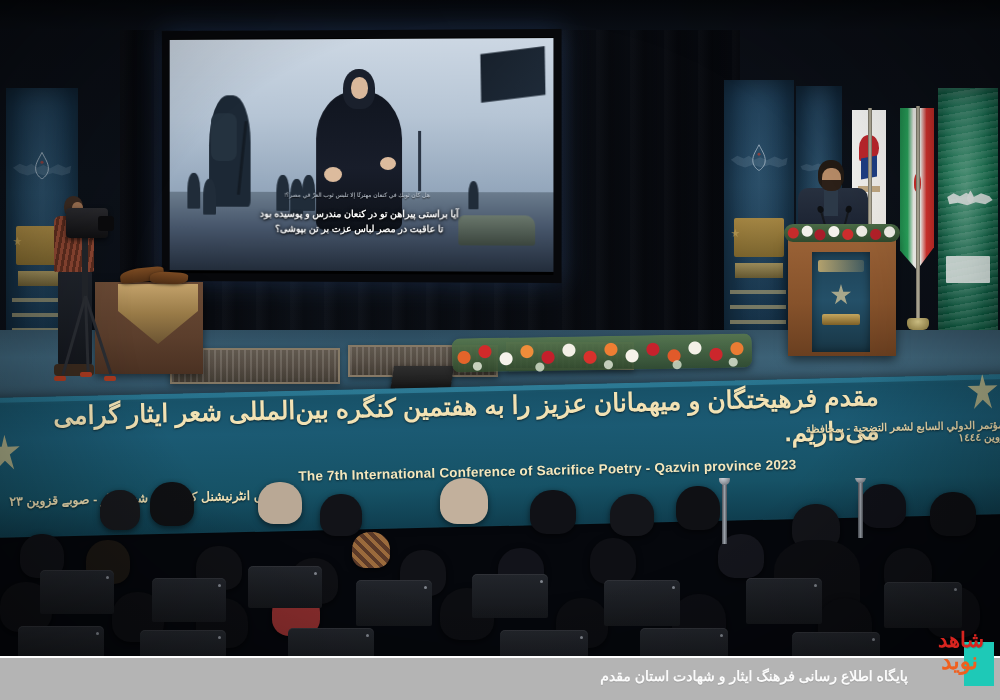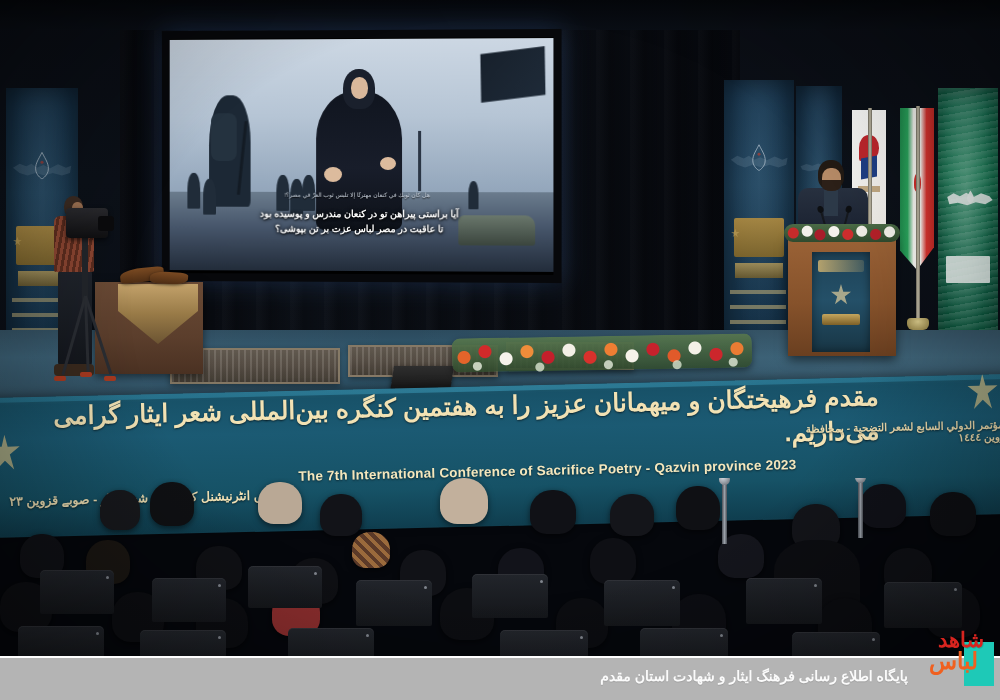--- a/index.html
+++ b/index.html
@@ -778,17 +778,17 @@
     <div class="stanchion" style="left:858px;top:2px;height:58px;"></div>
   </div>
 
   <div class="vignette"></div>
 
   <div id="footer-bar">
     <div id="footer-fa">پایگاه اطلاع رسانی فرهنگ ایثار و شهادت استان مقدم</div>
     <div id="footer-logo">
       <div class="teal"></div>
       <div class="shahed">شاهد</div>
-      <div class="navid">لباس</div>
+      <div class="navid">نوید</div>
     </div>
   </div>
 
 </div>
 
 </body></html>

